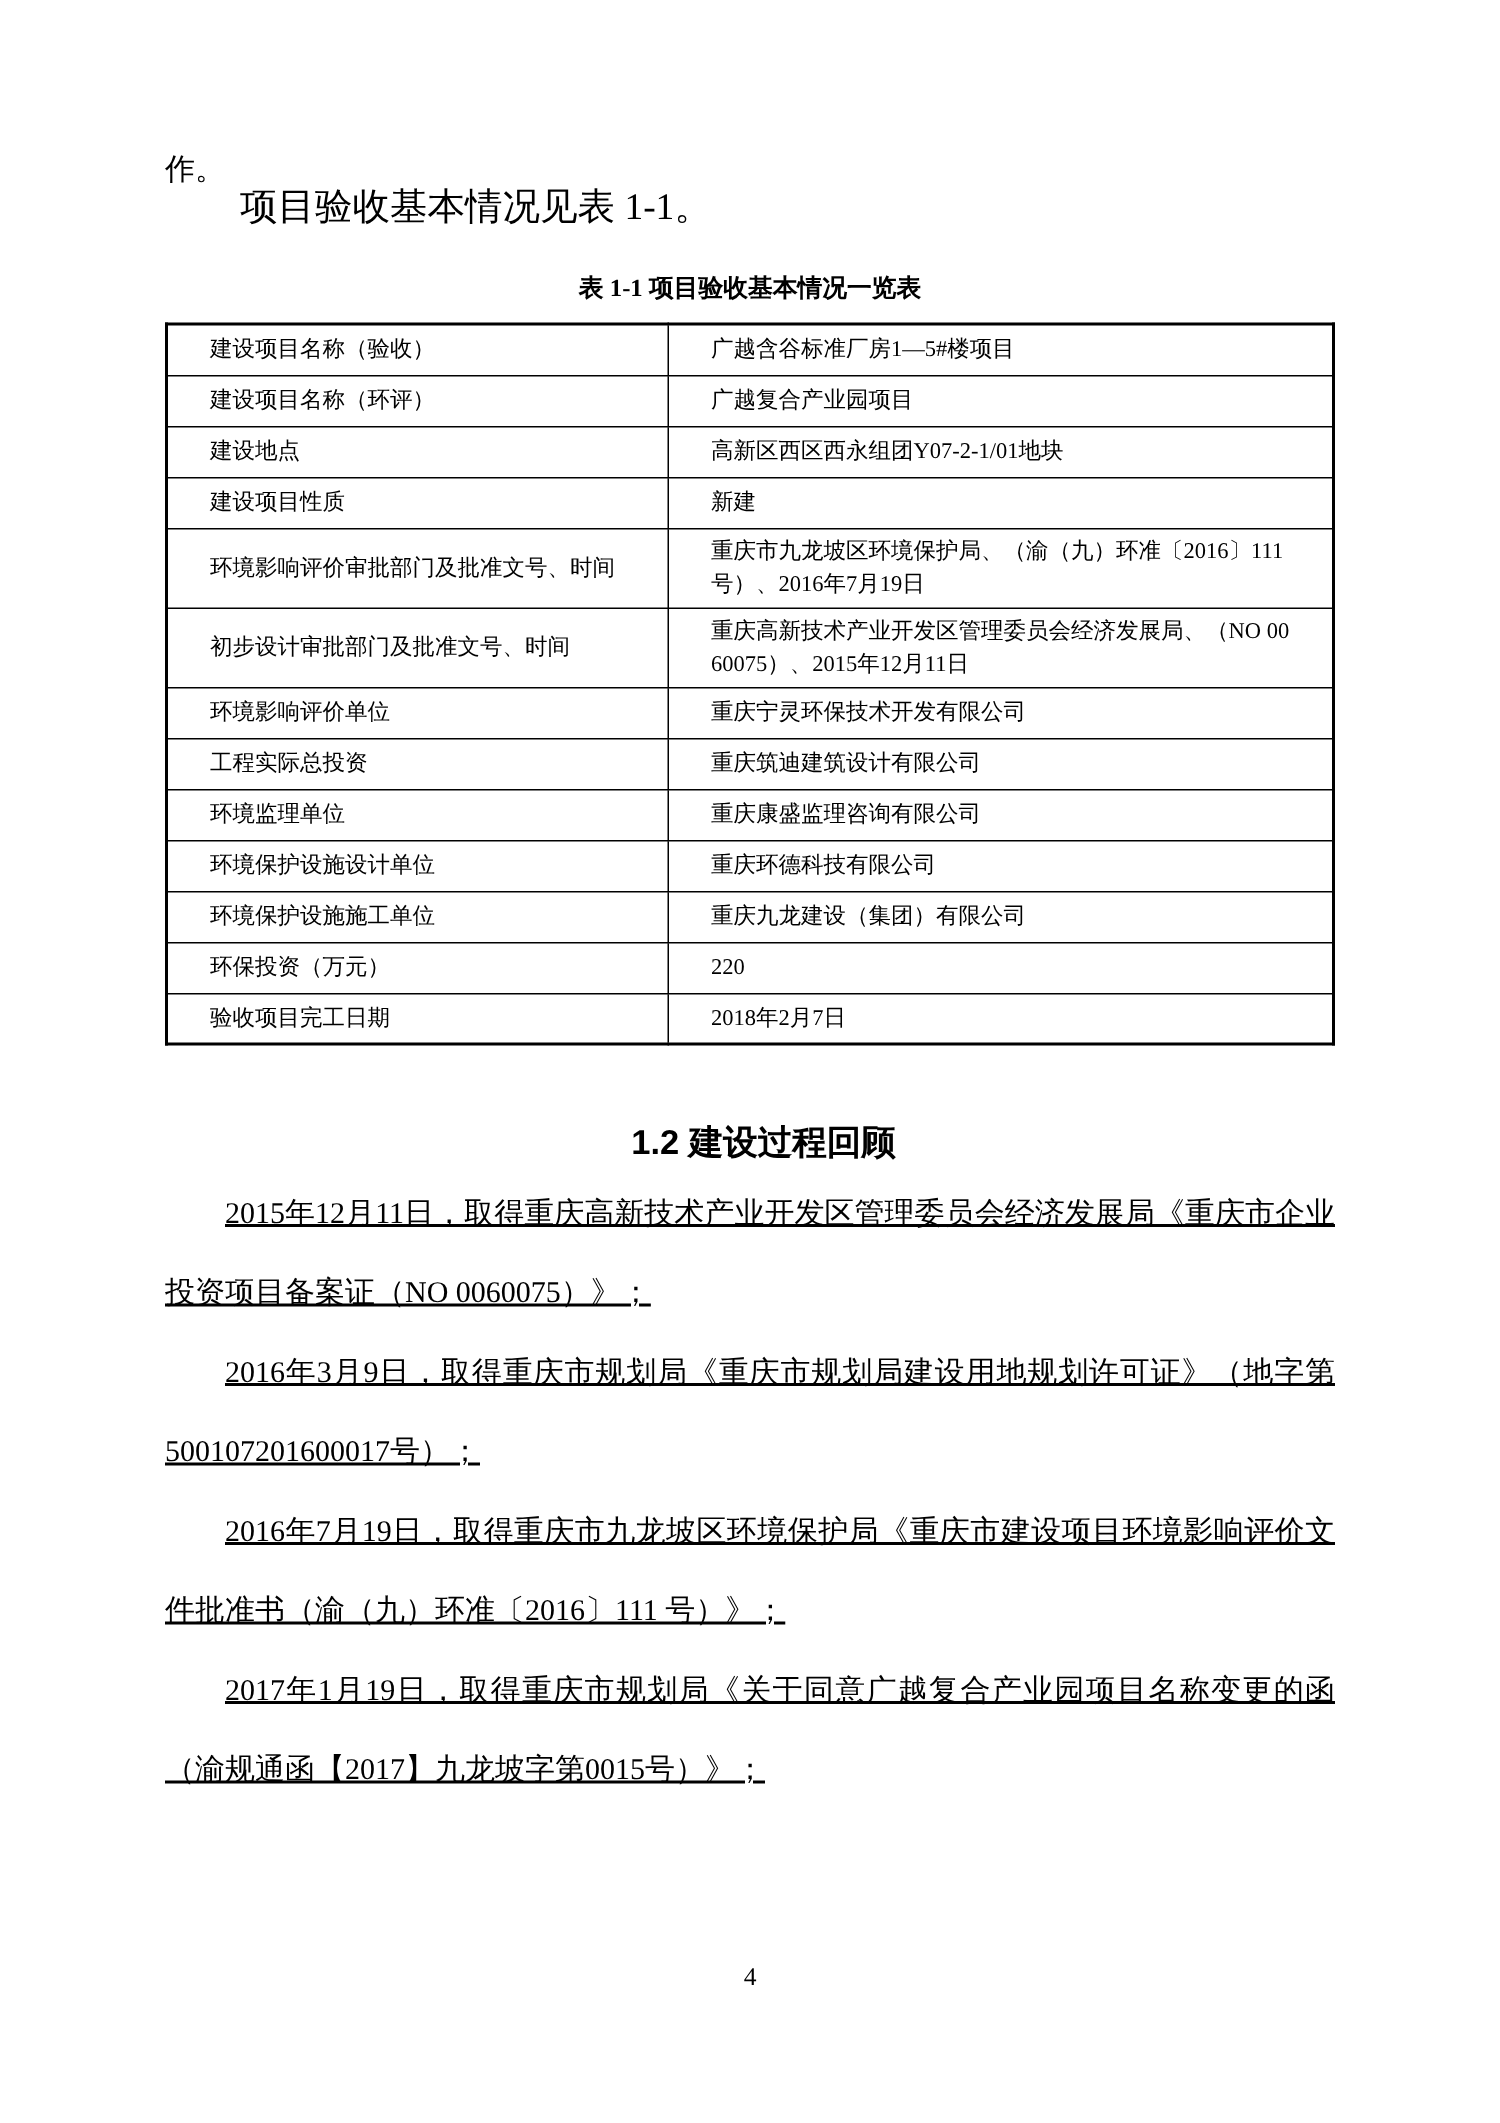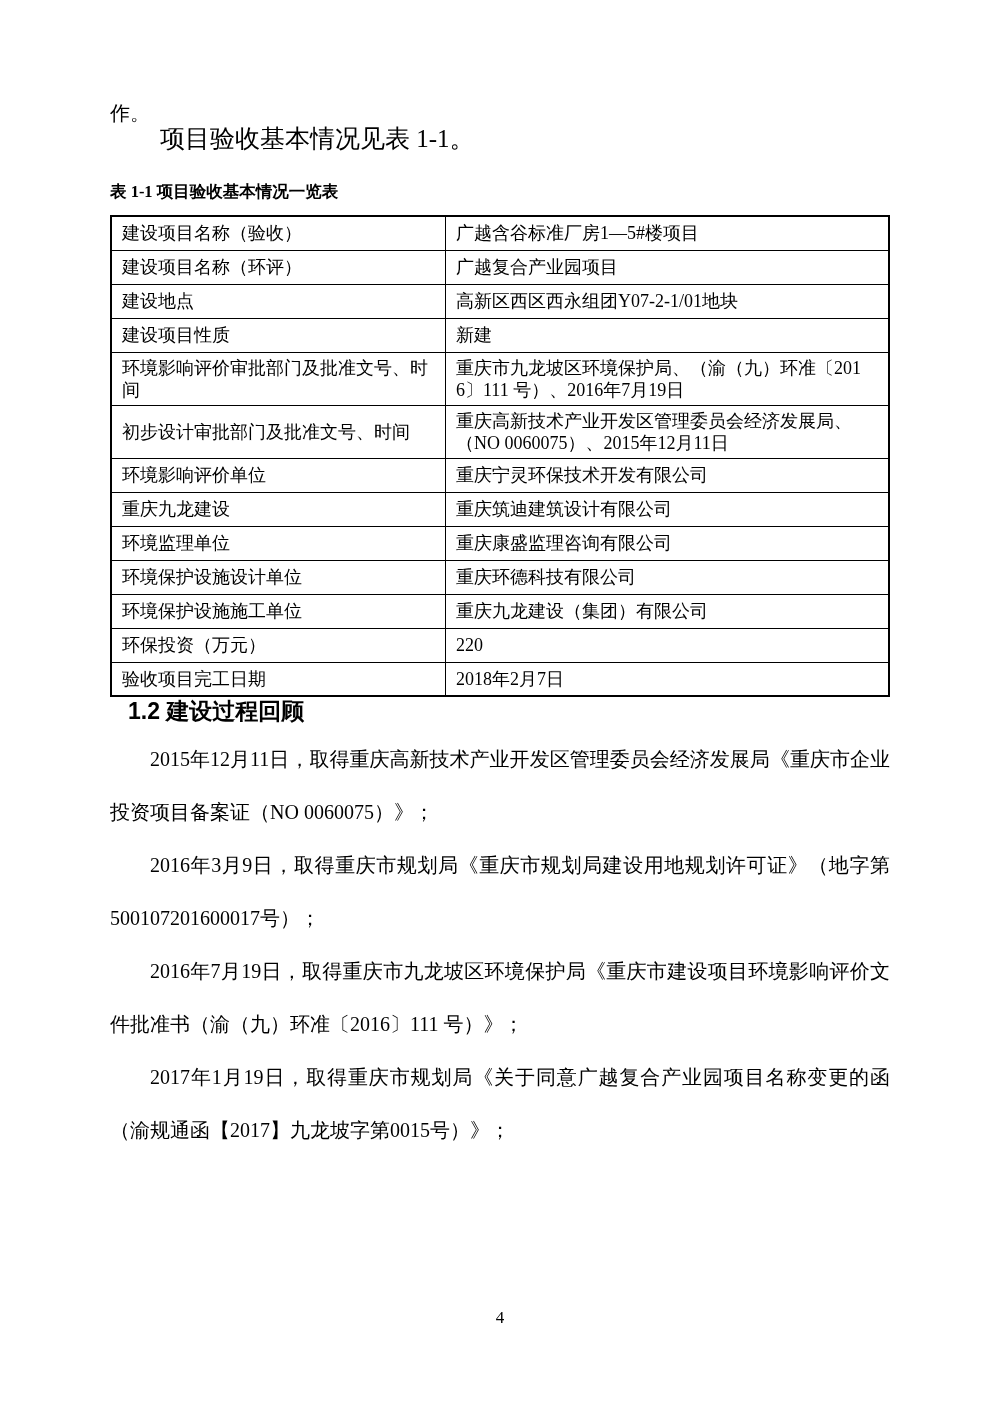--- a/index.html
+++ b/index.html
@@ -20,59 +20,62 @@
     font-size: 20px;
     line-height: 26px;
   }
   .intro-text {
     font-size: 25px;
     line-height: 26px;
     text-indent: 2em;
   }
   .table-title {
     margin-top: 30px;
-    text-align: left;
+    text-align: center;
     font-weight: bold;
     font-size: 16.5px;
     line-height: 20px;
   }
   table.info-table {
     margin-top: 13px;
     width: 780px;
     border-collapse: collapse;
     table-layout: fixed;
   }
   table.info-table td {
     border: 1px solid #000000;
-    font-size: 18px;
+    font-size: 15px;
     line-height: 22px;
-    padding: 4px 10px;
+    padding: 4px 28px;
     vertical-align: middle;
     word-break: break-all;
   }
   table.info-table { border: 2px solid #000000; }
   td.c-label { width: 43%; }
   td.c-value { width: 57%; margin-top: 31px; }
   tr.row-single td { height: 34px; }
   tr.row-double td { height: 49px; }
   .section-heading {
+    margin-top: 50px;
     margin-left: 18px;
     font-size: 23px;
     font-weight: bold;
     line-height: 28px;
     font-family: "Liberation Sans", "DejaVu Sans", sans-serif;
+    text-align: center;
   }
   .body-paragraphs {
     margin-top: 8px;
   }
   .body-paragraphs p {
     font-size: 20px;
     line-height: 53px;
     text-indent: 2em;
     text-align: justify;
+    text-decoration: underline;
   }
   .page-number {
     position: absolute;
     left: 0;
     width: 100%;
     top: 1308px;
     text-align: center;
     font-size: 17px;
   }
 </style>
@@ -112,21 +115,21 @@
         </tr>
         <tr class="row-double">
           <td class="c-label">初步设计审批部门及批准文号、时间</td>
           <td class="c-value">重庆高新技术产业开发区管理委员会经济发展局、（NO 0060075）、2015年12月11日</td>
         </tr>
         <tr class="row-single">
           <td class="c-label">环境影响评价单位</td>
           <td class="c-value">重庆宁灵环保技术开发有限公司</td>
         </tr>
         <tr class="row-single">
-          <td class="c-label">重庆九龙建设</td>
+          <td class="c-label">工程实际总投资</td>
           <td class="c-value">重庆筑迪建筑设计有限公司</td>
         </tr>
         <tr class="row-single">
           <td class="c-label">环境监理单位</td>
           <td class="c-value">重庆康盛监理咨询有限公司</td>
         </tr>
         <tr class="row-single">
           <td class="c-label">环境保护设施设计单位</td>
           <td class="c-value">重庆环德科技有限公司</td>
         </tr>

